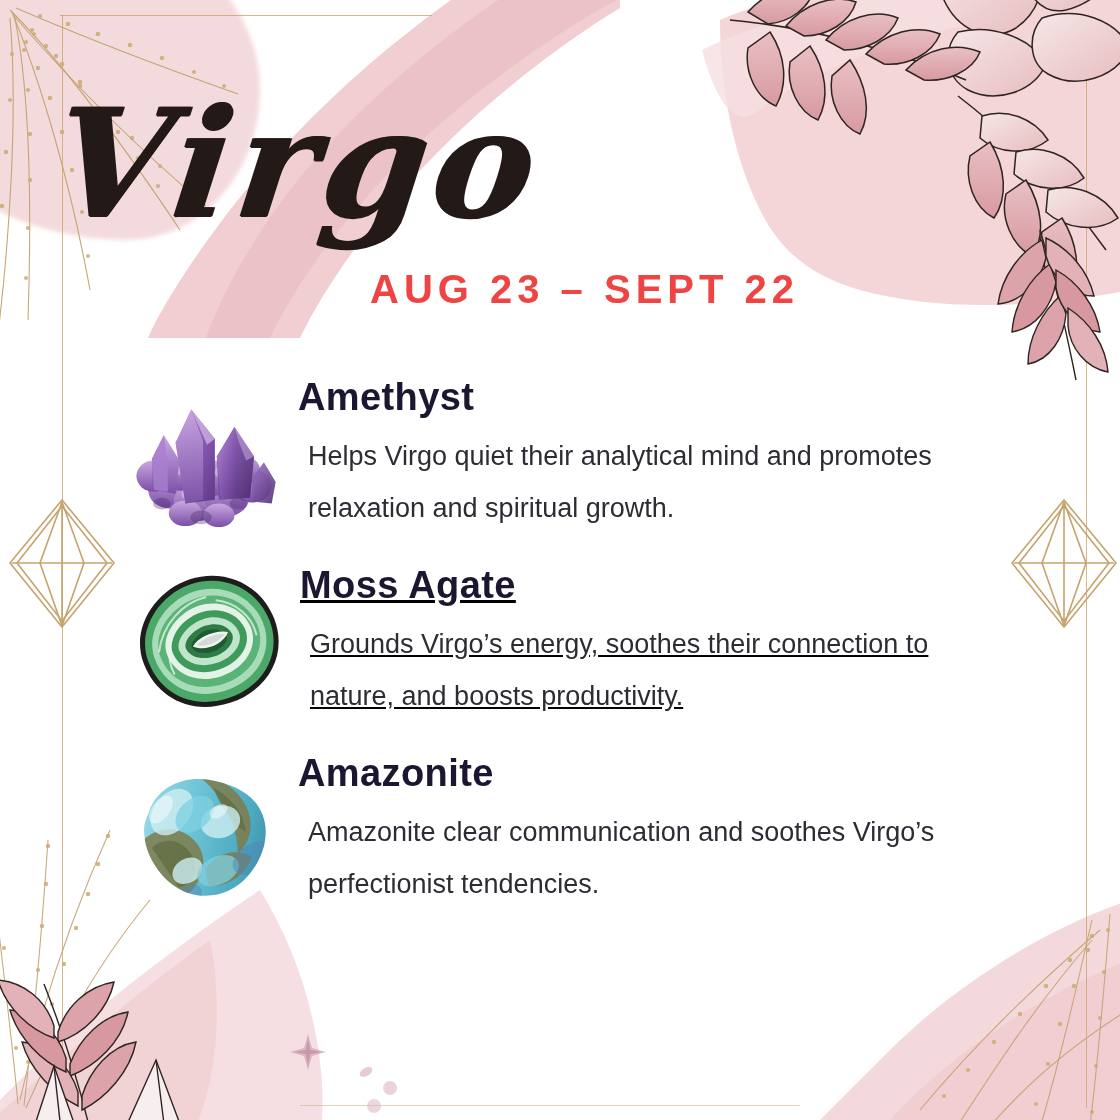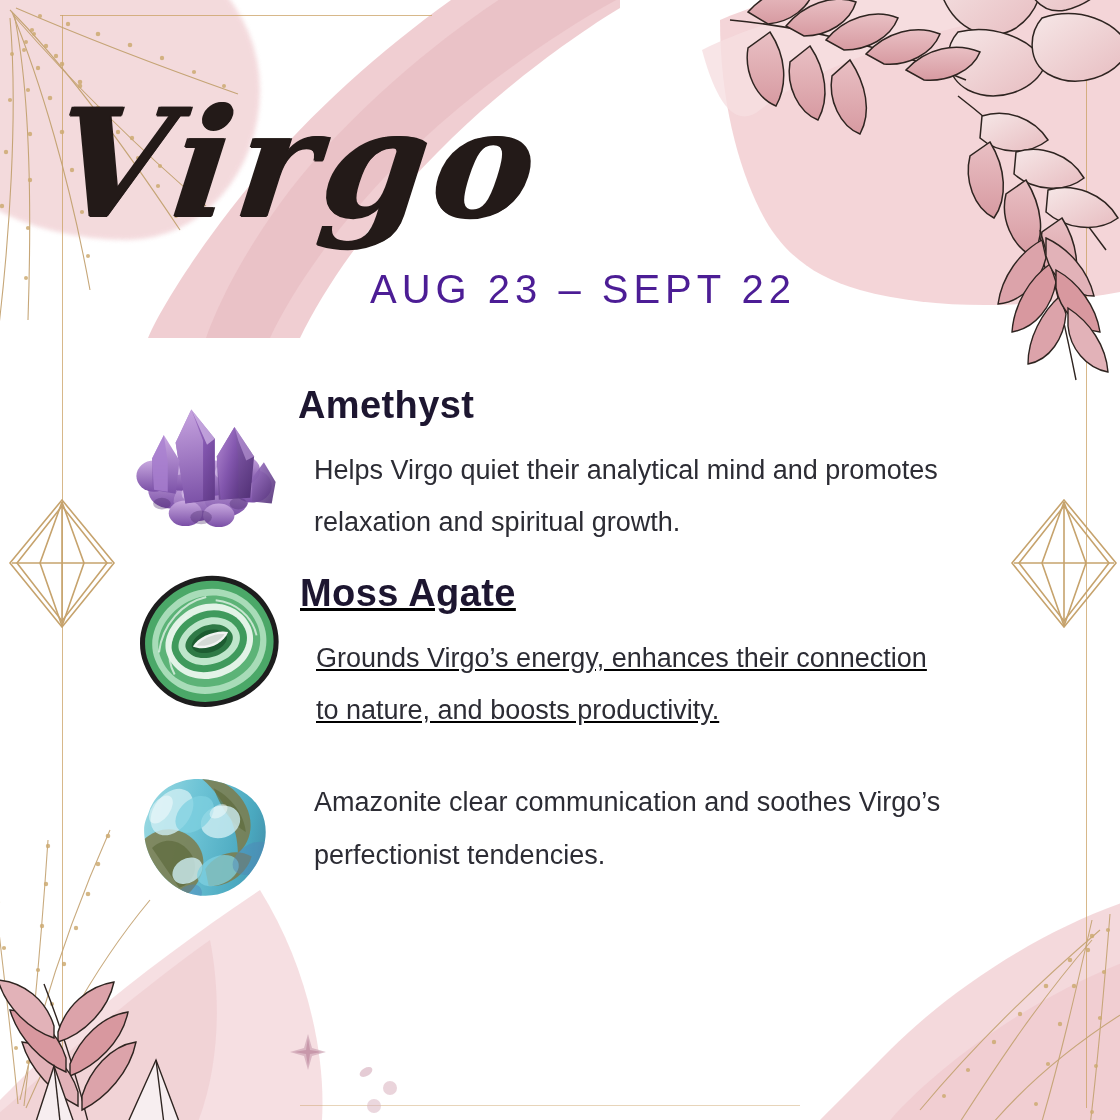--- a/index.html
+++ b/index.html
@@ -26,39 +26,39 @@
      font-family:"DejaVu Serif",serif;
      font-style:italic;font-weight:700;
      font-size:150px;line-height:.95;
      color:#231a18;letter-spacing:6px;
      margin:0;transform:skewX(-7deg);
      text-shadow:2px 0 0 #231a18, 1px 1px 0 #231a18;
   }
   .zodiac-dates{
      position:absolute;left:315px;top:175px;
      font-family:"Liberation Sans",sans-serif;
-     font-size:40px;font-weight:400;letter-spacing:5px;
-     color:#4c1d95;white-space:nowrap;
+     font-size:40px;font-weight:700;letter-spacing:5px;
+     color:#ef4444;white-space:nowrap;
   }
 
   
   #stones{position:absolute;left:0;top:376px;width:1120px;}
   .stone-row{position:relative;height:188px;}
   .stone-art{position:absolute;left:128px;top:4px;width:158px;height:152px;}
   .stone-art svg{width:100%;height:100%;}
-  .stone-text{position:absolute;left:298px;top:8px;width:700px;}
+  .stone-text{position:absolute;left:298px;top:0;width:700px;}
   .stone-name{
      font-family:"Liberation Sans",sans-serif;
      font-weight:700;font-size:38px;letter-spacing:.4px;
      color:#1d1630;margin:0 0 4px 0;line-height:1.15;
   }
   .stone-desc{
      font-family:"Liberation Sans",sans-serif;
      font-weight:400;font-size:27px;line-height:1.95;
-     color:#2c2c34;margin:16px;max-width:640px;
+     color:#2c2c34;margin:10px;max-width:640px;
   }
   .row-2 .stone-text{left:300px;text-decoration:underline;}
   .row-2 .stone-art{left:134px;top:6px;width:152px;height:142px;}
   .row-3 .stone-art{left:132px;top:6px;width:158px;height:148px;}
 </style>
 </head>
 <body>
 
 <div id="poster">
 
@@ -458,21 +458,21 @@
             <g fill="none" stroke="#e9f6ed" stroke-width="2" opacity=".75">
               <path d="M24 66 C36 40 62 26 86 28"></path>
               <path d="M32 92 C28 72 40 50 62 40"></path>
               <path d="M122 80 C124 60 112 42 94 34"></path>
             </g>
           </g>
         </svg>
       </div>
       <div class="stone-text">
         <div class="stone-name">Moss Agate</div>
-        <p class="stone-desc">Grounds Virgo’s energy, enhances their connection to nature, and boosts productivity.</p>
+        <p class="stone-desc">Grounds Virgo’s energy, soothes their connection to nature, and boosts productivity.</p>
       </div>
     </div>
 
     <div class="stone-row row-3">
       <div class="stone-art">
         <svg viewBox="0 0 158 148">
           <defs>
             <linearGradient id="az1" x1="0" y1="0" x2="1" y2="1">
               <stop offset="0%" stop-color="#a8e0e6"></stop>
               <stop offset="40%" stop-color="#6ec4d6"></stop>
@@ -518,18 +518,19 @@
               </g>
               <g fill="#ffffff" opacity=".45">
                 <ellipse cx="48" cy="30" rx="16" ry="9" transform="rotate(-22 48 30)"></ellipse>
                 <ellipse cx="96" cy="62" rx="10" ry="6"></ellipse>
               </g>
             </g>
           </g>
         </svg>
       </div>
       <div class="stone-text">
+        <div class="stone-name">Amazonite</div>
         <p class="stone-desc">Amazonite clear communication and soothes Virgo’s perfectionist tendencies.</p>
       </div>
     </div>
 
   </div>
 </div>
 
 </body></html>

